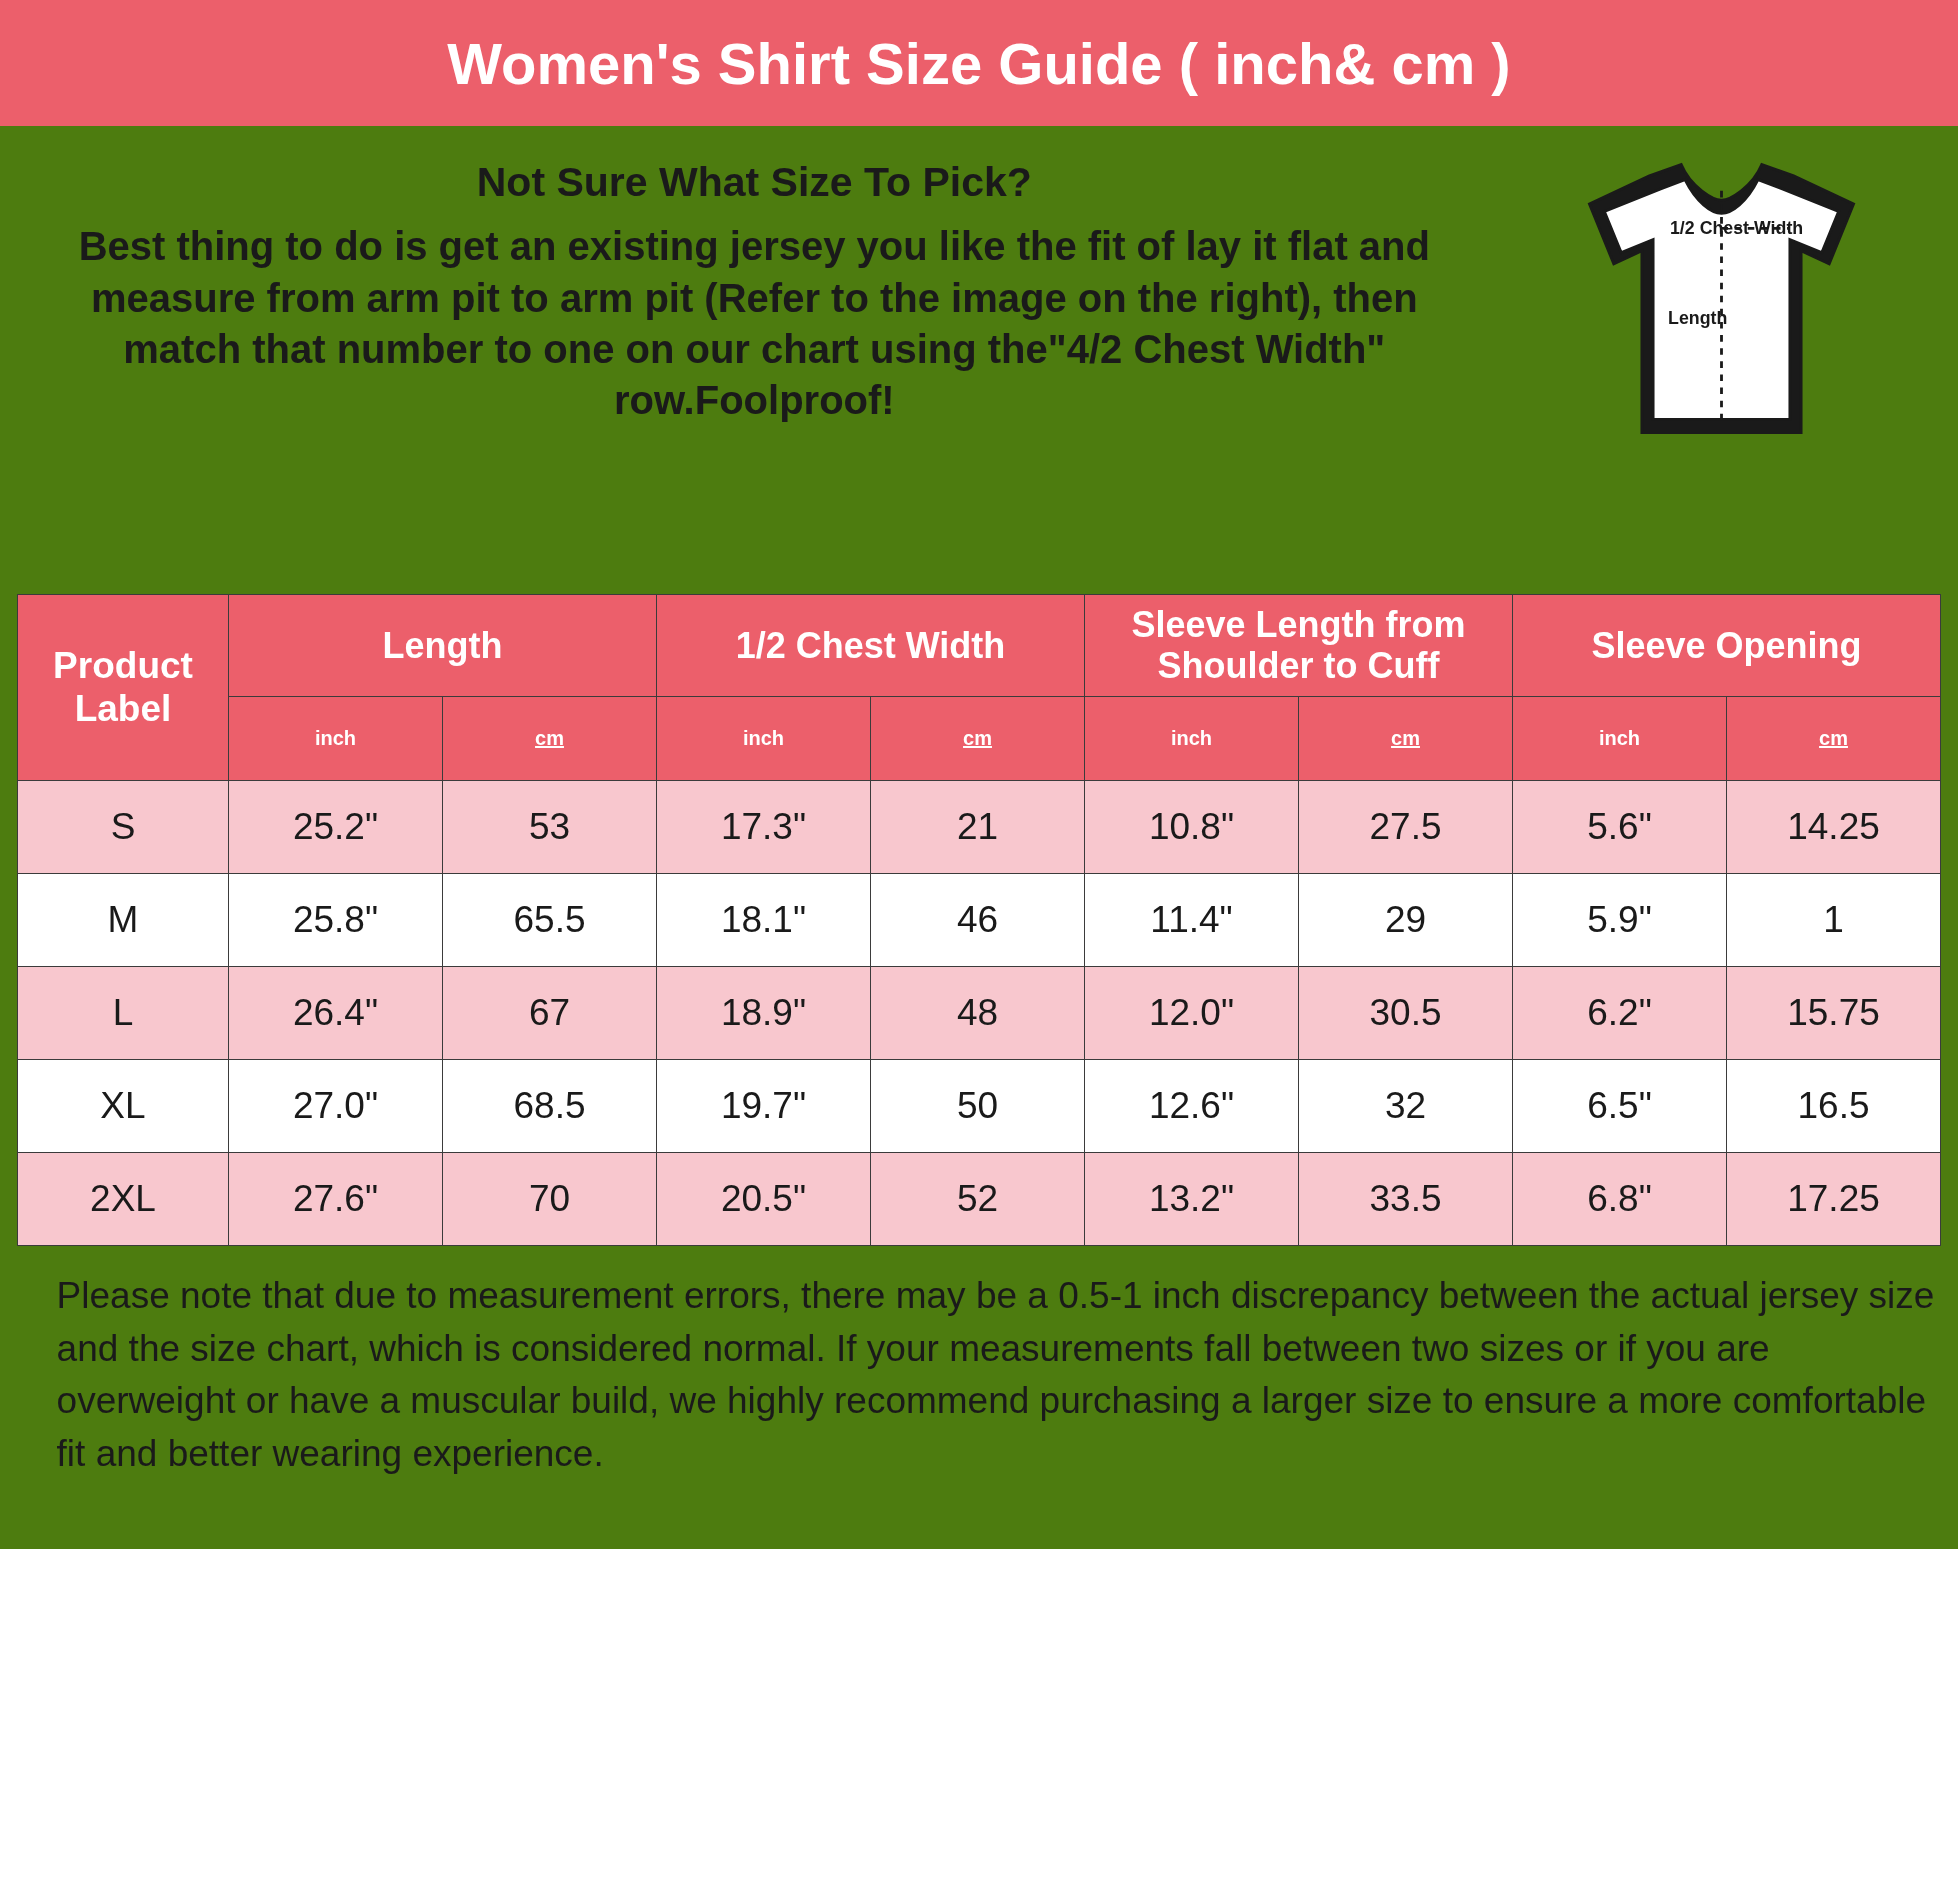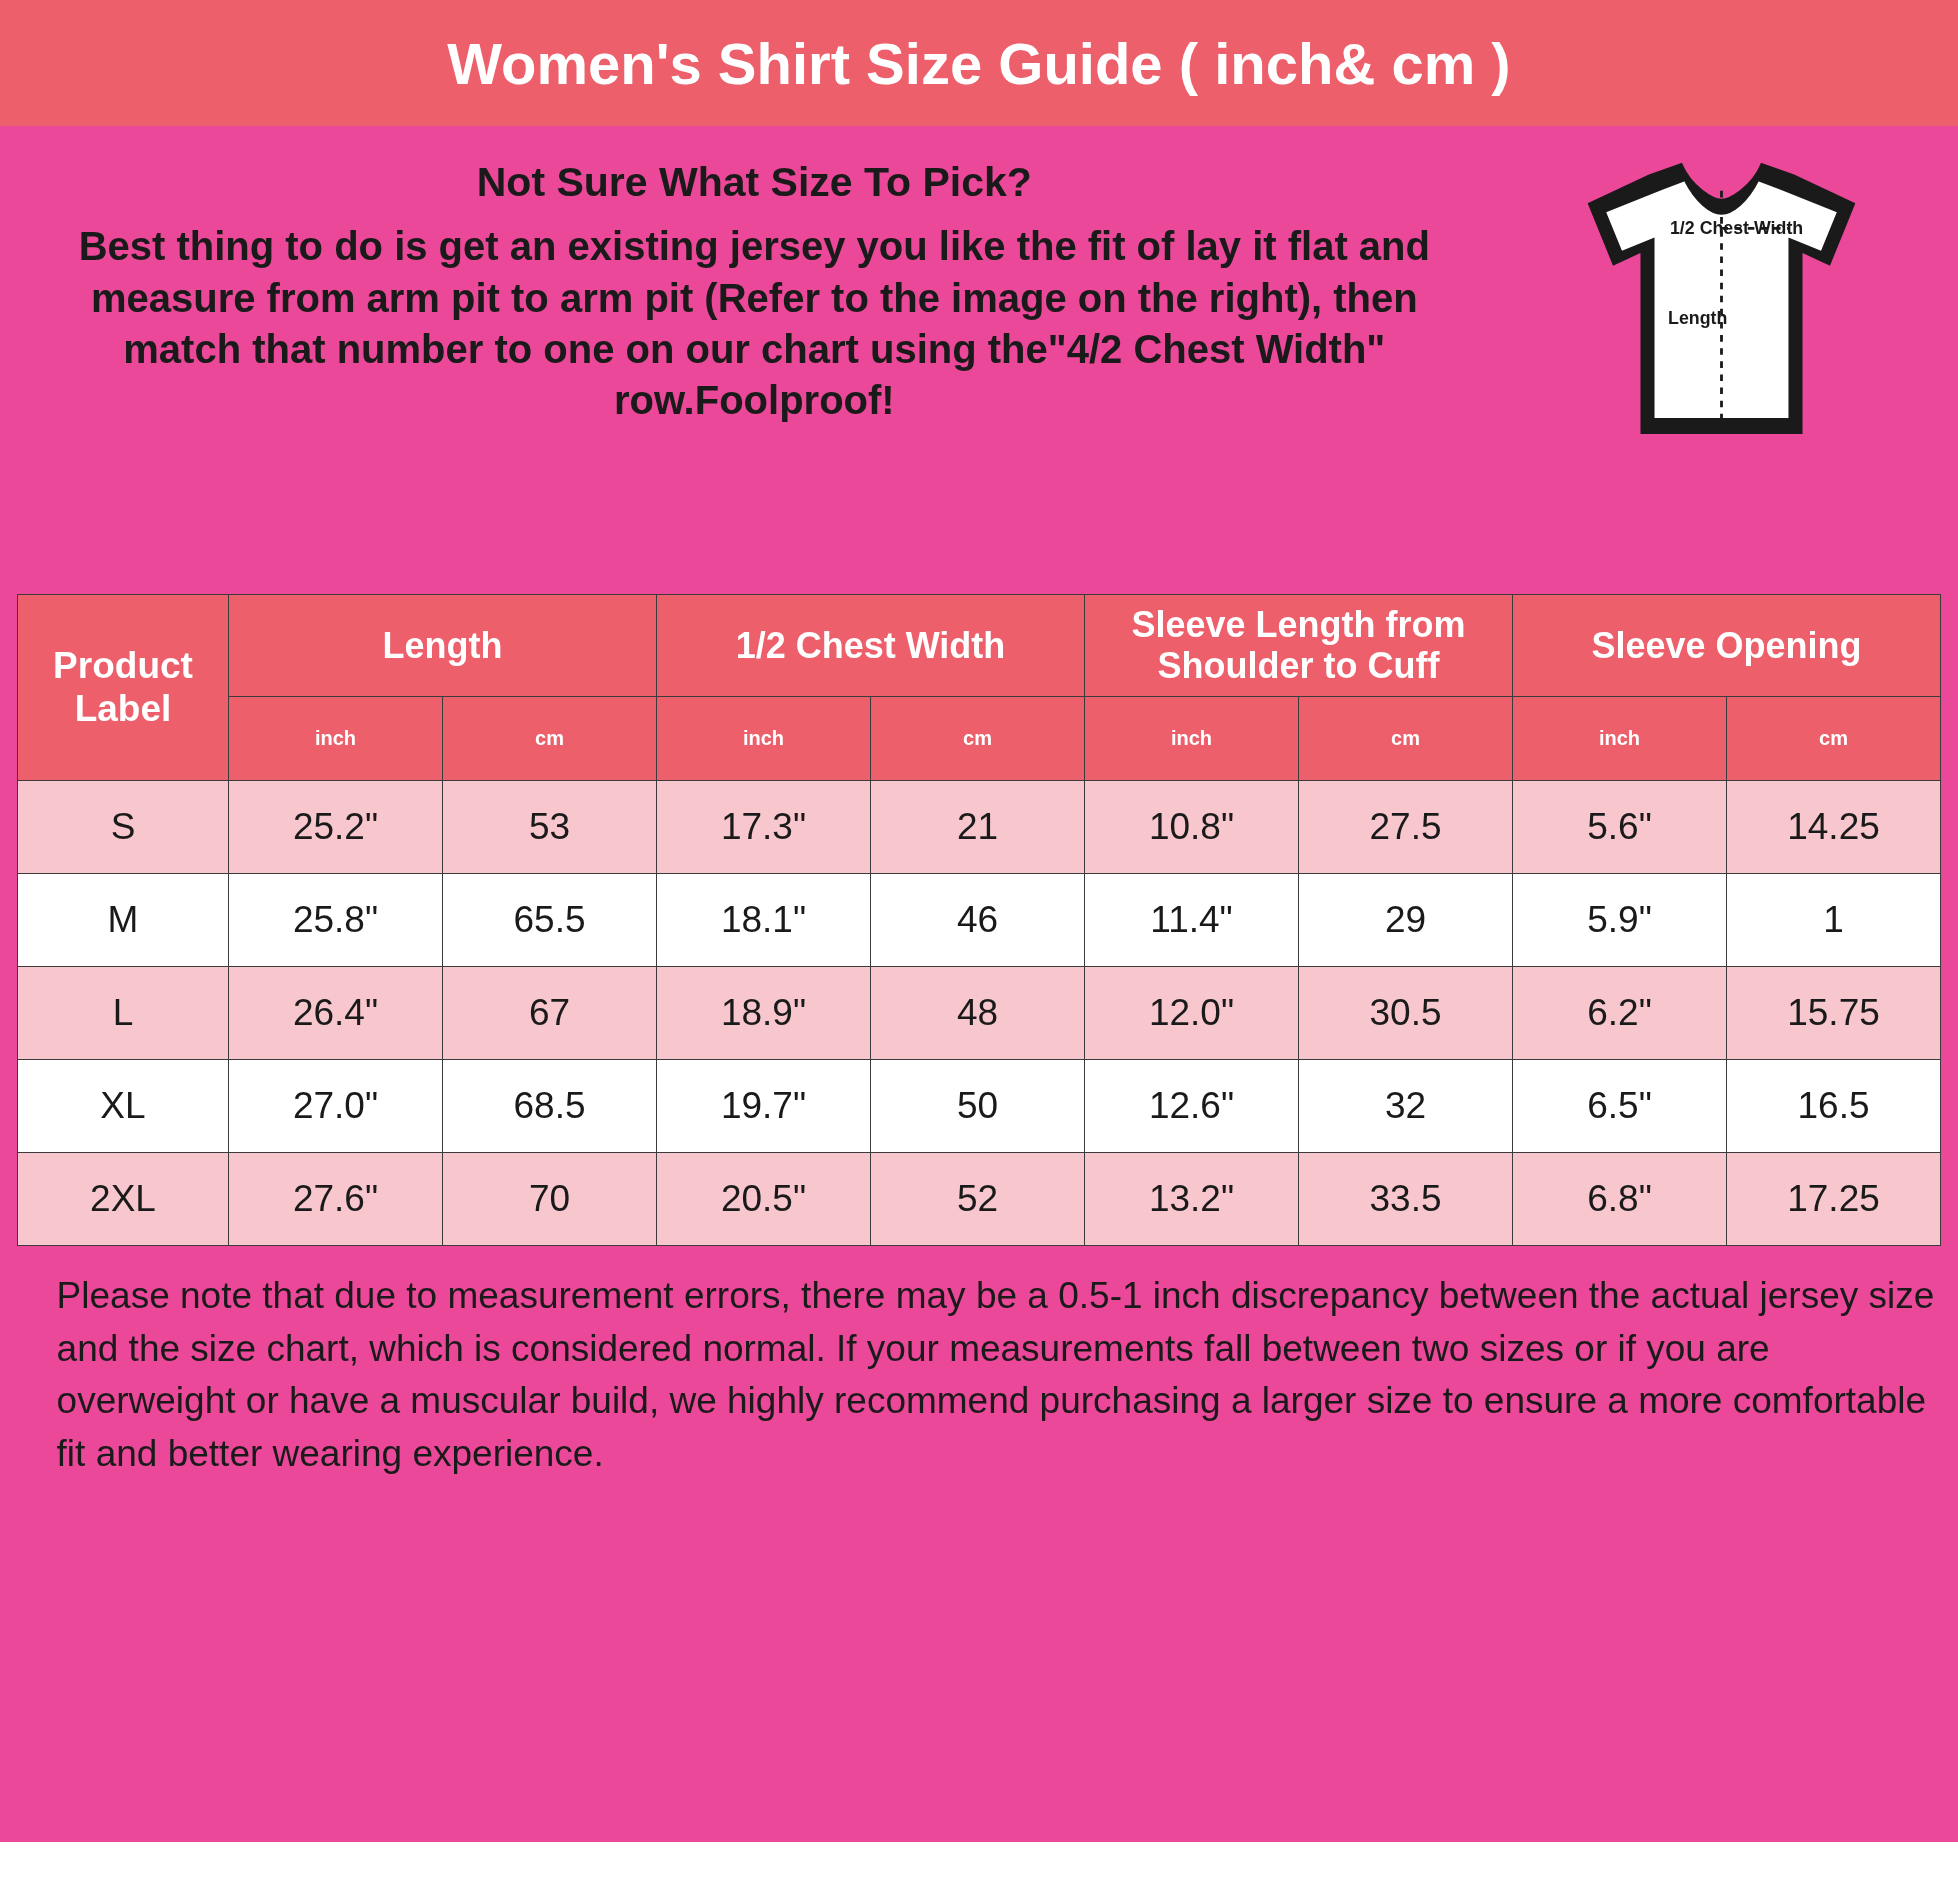--- a/index.html
+++ b/index.html
@@ -10,23 +10,23 @@
   body {
     width: 1958px;
     height: 1901px;
     font-family: "Liberation Sans", sans-serif;
     color: #1a1a1a;
     overflow: hidden;
   }
   .page {
     position: relative;
     width: 1958px;
-    height: 1842px;
+    height: 1549px;
     box-sizing: border-box;
-    background: #ec4899;
+    background: #4d7c0f;
   }
 
   
   .title-bar {
     background: #ec5f6b;
     height: 126px;
     display: flex;
     align-items: center;
     justify-content: center;
   }
@@ -143,21 +143,21 @@
   
   .footer-note {
     padding: 24px 20.6px 9.4px 20.6px;
     font-size: 37px;
     line-height: 1.42;
     color: #1a1a1a;
     margin-left: 36px;
   }
 
   .col-inch { width: 215px; }
-  .col-cm   { width: 215px; }
+  .col-cm   { width: 215px; text-decoration: underline; }
 </style>
 </head>
 <body>
 
 <div class="page">
 
   <div class="title-bar">
     <h1>Women's Shirt Size Guide ( inch&amp; cm )</h1>
   </div>
 

